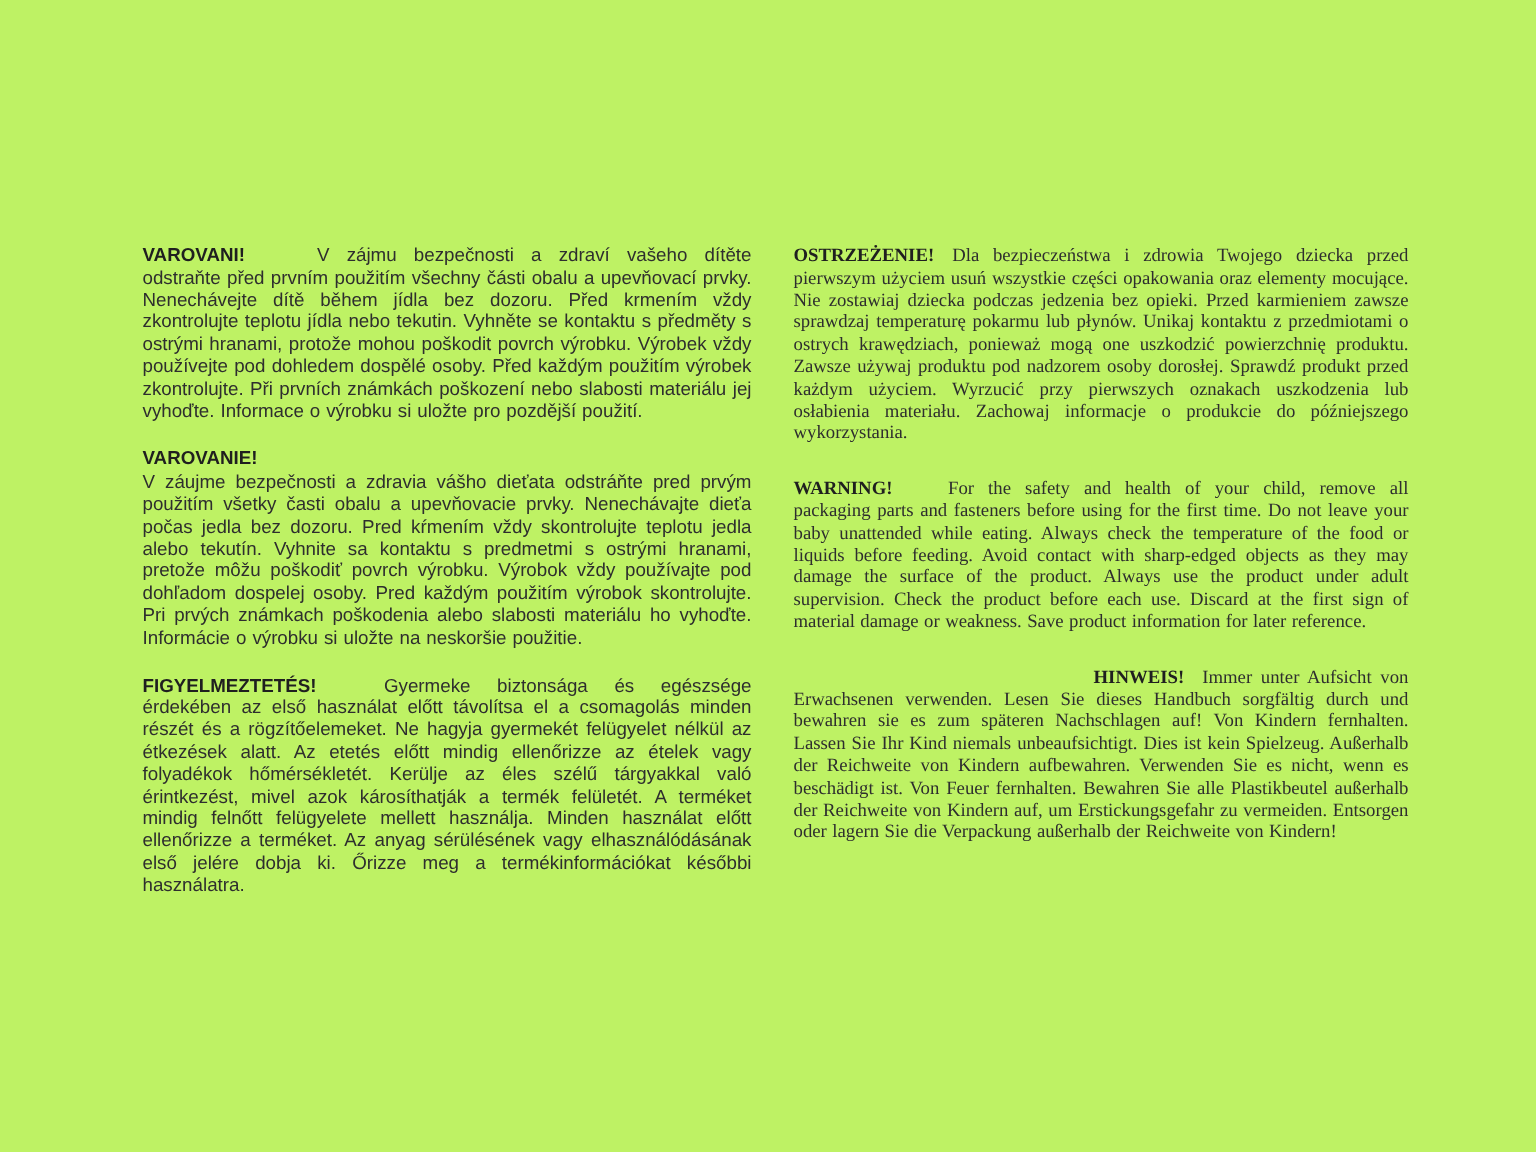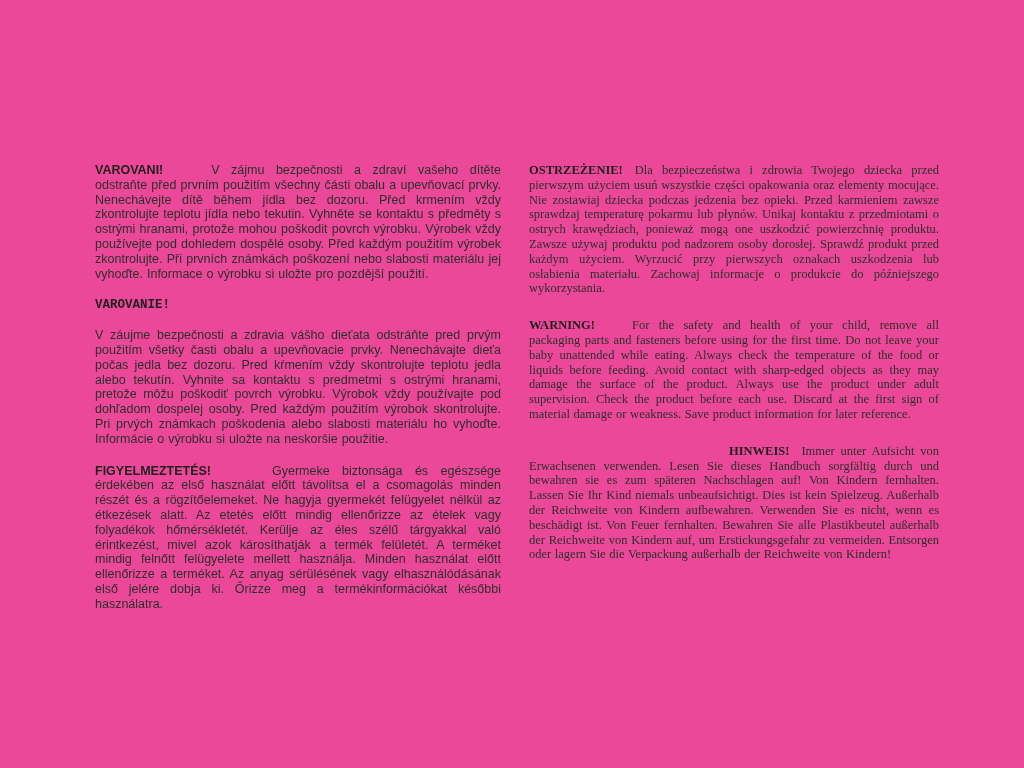--- a/index.html
+++ b/index.html
@@ -11,21 +11,21 @@
       height: 768px;
       background: #ffffff;
       font-family: "Liberation Sans", sans-serif;
       color: #2e2e2e;
       position: relative;
       overflow: hidden;
     }
     .page {
       position: absolute;
       inset: 0;
-      background: #ec4899;
+      background: #bef264;
     }
     .col {
       position: absolute;
       top: 163px;
     }
     .col-left {
       left: 95px;
       width: 406px;
     }
     .col-right {
@@ -47,27 +47,26 @@
       word-spacing: 0.5px;
     }
     .heading {
       font-weight: bold;
       color: #1f1f1f;
     }
     
     .heading-block {
       display: block;
       text-align: left;
-      margin-bottom: 15px;
-      font-family: Liberation Mono, monospace;
+      margin-bottom: 1px;
     }
     
     .gap-sm { margin-right: 12px; }
     .gap-md { margin-right: 48px; }
-    .gap-lg { margin-right: 61px; }
+    .gap-lg { margin-right: 45px; }
     .gap-xl { margin-right: 37px; }
     
     .indent-right p {
       text-indent: 200px;
     }
   </style>
 </head>
 <body>
 
 <div class="page">

